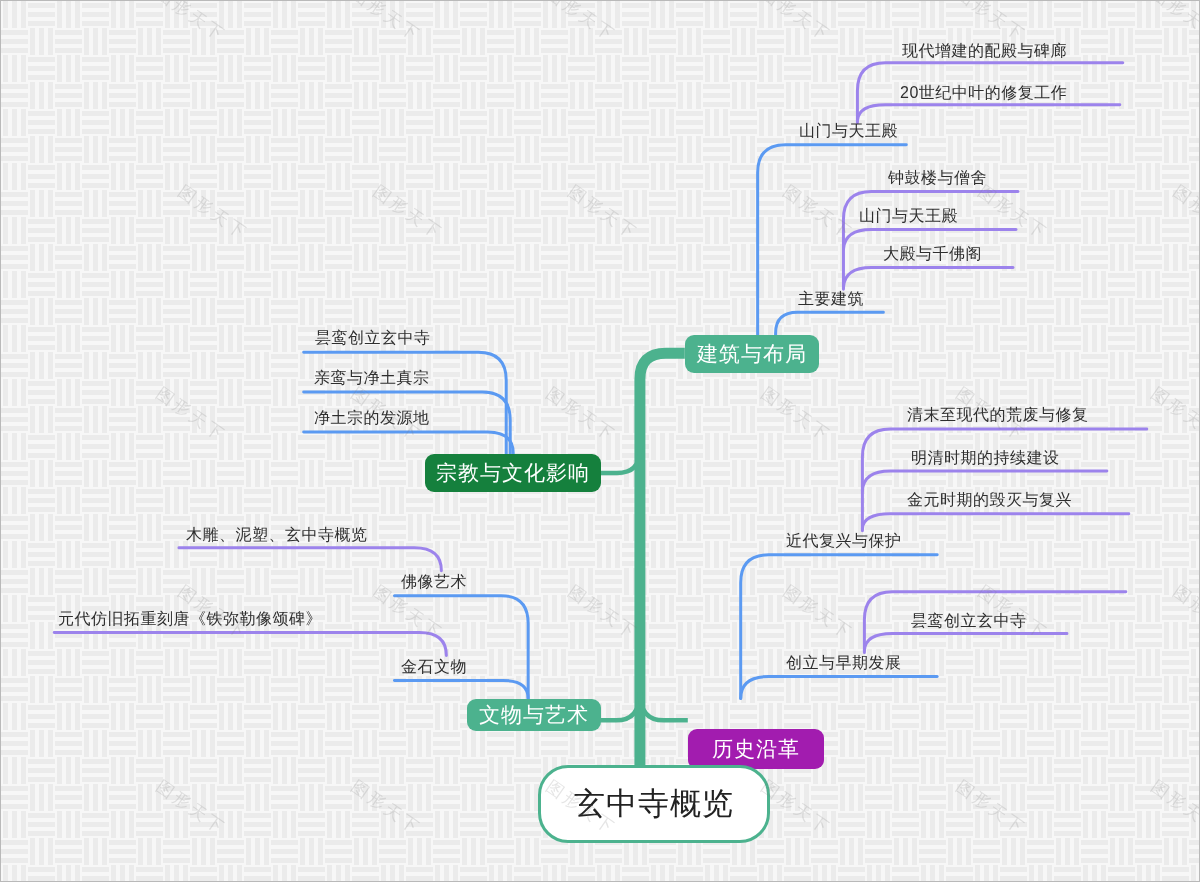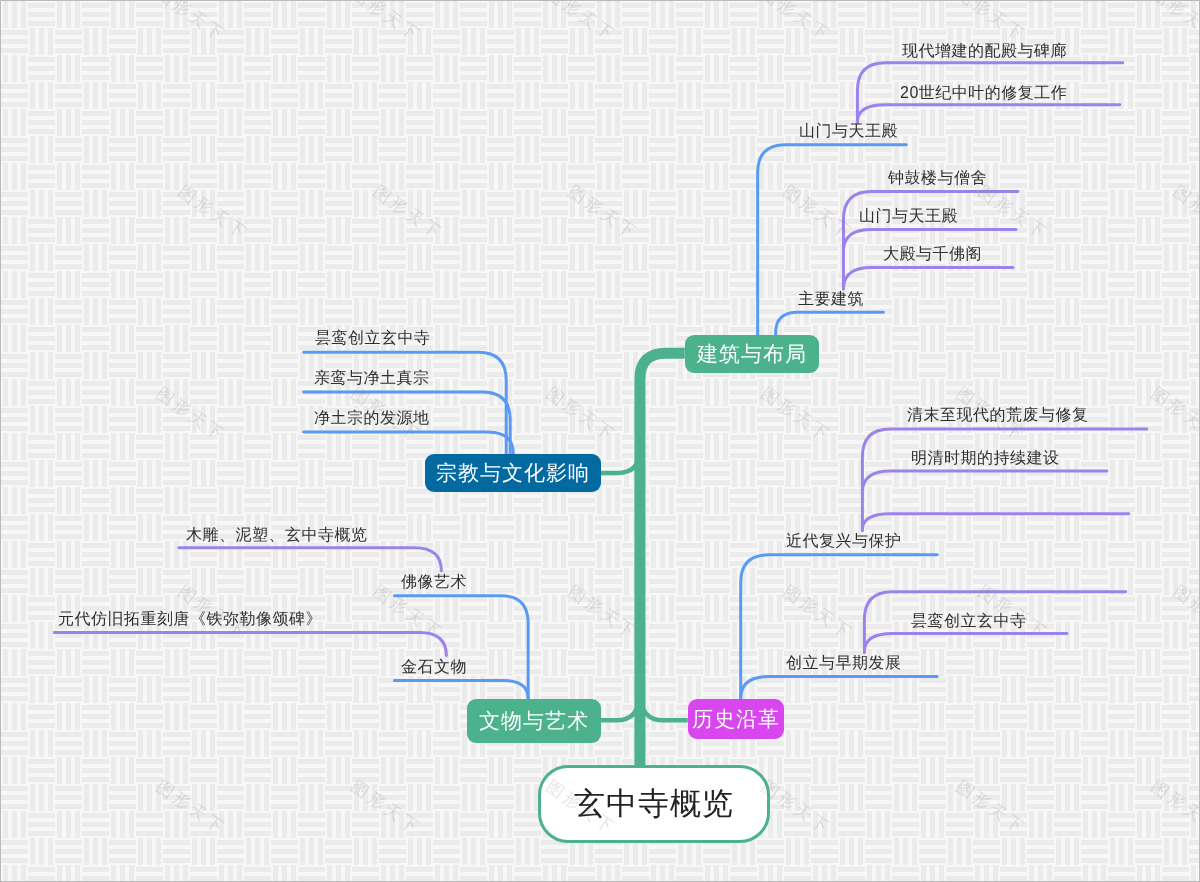--- a/index.html
+++ b/index.html
@@ -132,28 +132,29 @@
   <div class="lbl" style="left:313px;top:369px">亲鸾与净土真宗</div>
   <div class="lbl" style="left:313px;top:409px">净土宗的发源地</div>
 
   <div class="lbl" style="left:185px;top:526px">木雕、泥塑、玄中寺概览</div>
   <div class="lbl" style="left:400px;top:573px">佛像艺术</div>
   <div class="lbl" style="left:57px;top:610px">元代仿旧拓重刻唐《铁弥勒像颂碑》</div>
   <div class="lbl" style="left:400px;top:658px">金石文物</div>
 
   <div class="lbl" style="left:906px;top:406px">清末至现代的荒废与修复</div>
   <div class="lbl" style="left:910px;top:449px">明清时期的持续建设</div>
+  <div class="lbl" style="left:906px;top:491px">金元时期的毁灭与复兴</div>
   <div class="lbl" style="left:785px;top:532px">近代复兴与保护</div>
   <div class="lbl" style="left:910px;top:612px">昙鸾创立玄中寺</div>
   <div class="lbl" style="left:785px;top:654px">创立与早期发展</div>
 
   <div class="topic" style="left:684px;top:334px;width:134px;height:38px;background:#4cb28e">建筑与布局</div>
-  <div class="topic" style="left:424px;top:453px;width:176px;height:38px;background:#0369a1">宗教与文化影响</div>
-  <div class="topic" style="left:466px;top:698px;width:134px;height:44px;background:#4cb28e">文物与艺术</div>
-  <div class="topic" style="left:687px;top:698px;width:96px;height:40px;background:#d946ef">历史沿革</div>
+  <div class="topic" style="left:424px;top:453px;width:176px;height:38px;background:#15803d">宗教与文化影响</div>
+  <div class="topic" style="left:466px;top:698px;width:134px;height:32px;background:#4cb28e">文物与艺术</div>
+  <div class="topic" style="left:687px;top:728px;width:136px;height:40px;background:#a21caf">历史沿革</div>
 
   <div class="root" style="left:537px;top:764px;width:226px;height:72px;border:3px solid #4cb28e">玄中寺概览</div>
 
 <div class="wm" style="left: 150px; top: 2px;">图形天下</div>
     <div class="wm" style="left: 345px; top: 2px;">图形天下</div>
     <div class="wm" style="left: 540px; top: 2px;">图形天下</div>
     <div class="wm" style="left: 755px; top: 2px;">图形天下</div>
     <div class="wm" style="left: 950px; top: 2px;">图形天下</div>
     <div class="wm" style="left: 1145px; top: 2px;">图形天下</div>
     <div class="wm" style="left: 172px; top: 200px;">图形天下</div>

